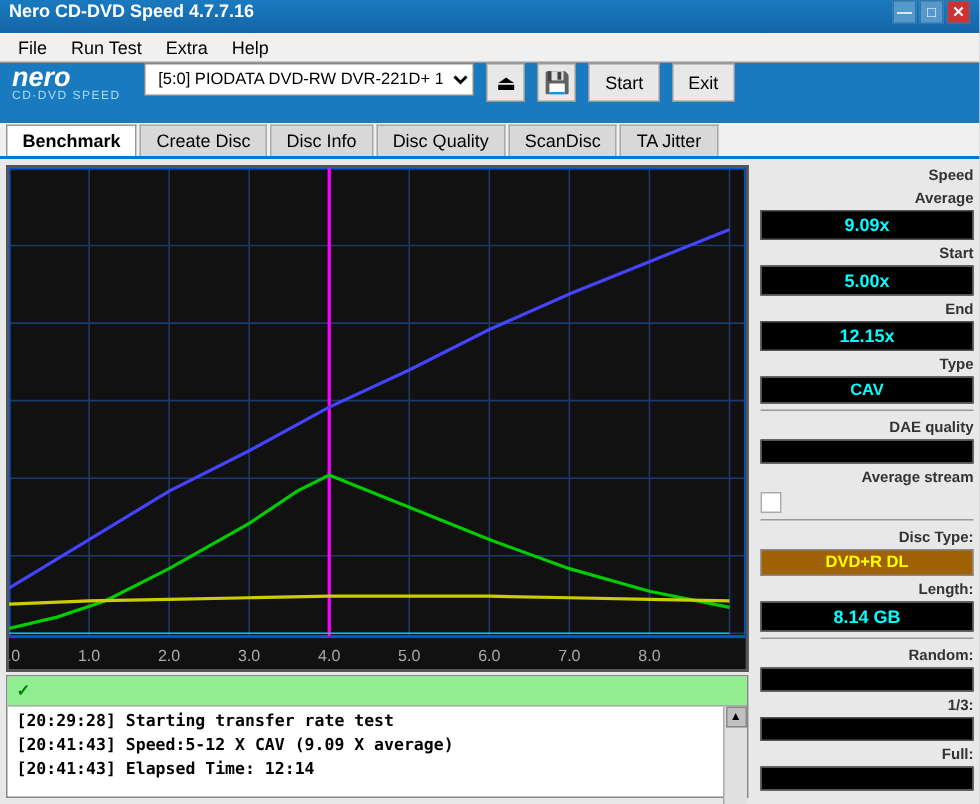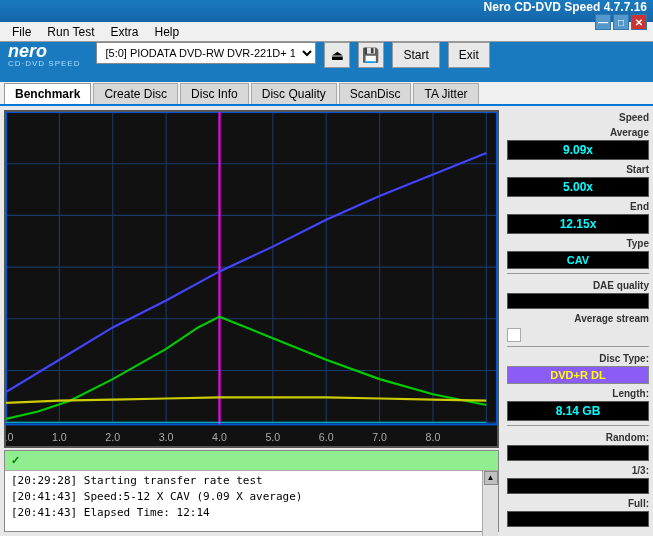--- a/index.html
+++ b/index.html
@@ -3,27 +3,26 @@
   <meta charset="utf-8">
   <style>
     * { margin: 0; padding: 0; box-sizing: border-box; }
     body { width: 653px; height: 536px; background: #c0c0c0; font-family: 'Segoe UI', Tahoma, sans-serif; font-size: 12px; overflow: hidden; }
     
     
     .title-bar {
       background: linear-gradient(to bottom, #1a7abf, #1565a8);
       height: 22px;
       display: flex;
-      align-items: flex-end;
+      align-items: flex-start;
       justify-content: space-between;
       padding: 0 6px;
       color: white;
       font-size: 12px;
       font-weight: bold;
-      flex-direction: column;
     }
     .title-bar-controls { display: flex; gap: 2px; }
     .title-bar-btn {
       width: 16px; height: 16px;
       background: #5599cc;
       border: 1px solid #3377aa;
       color: white;
       font-size: 10px;
       display: flex; align-items: center; justify-content: center;
       cursor: pointer;
@@ -148,21 +147,21 @@
       font-weight: bold;
       text-align: right;
       padding: 2px 8px;
       border: 1px solid #555;
       min-height: 18px;
       display: flex; align-items: center; justify-content: center;
     }
     .stat-value.empty { color: transparent; }
     .stat-value.cav { color: #00ffff; font-size: 11px; }
     .stat-value.type-highlight {
-      background: #8b5cf6;
+      background: #a16207;
       color: #ffff00;
       font-size: 11px;
       font-weight: bold;
       border: 1px solid #888;
     }
     .checkbox-row { display: flex; align-items: center; gap: 4px; margin-top: 2px; }
     .checkbox-box {
       width: 14px; height: 14px;
       border: 1px solid #aaa;
       background: white;
@@ -179,21 +178,21 @@
       font-weight: bold;
       border-bottom: 1px solid #aaa;
     }
     .log-content {
       padding: 2px 6px;
       font-size: 11px;
       font-family: monospace;
       height: 60px;
       overflow: hidden;
     }
-    .log-line { line-height: 16px; }
+    .log-line { line-height: 16px; font-weight: bold; }
     .log-scrollbar {
       position: absolute;
       right: 0;
       top: 20px;
       width: 16px;
       height: 80px;
       background: #e0e0e0;
       border-left: 1px solid #aaa;
       display: flex; flex-direction: column; align-items: center;
     }

